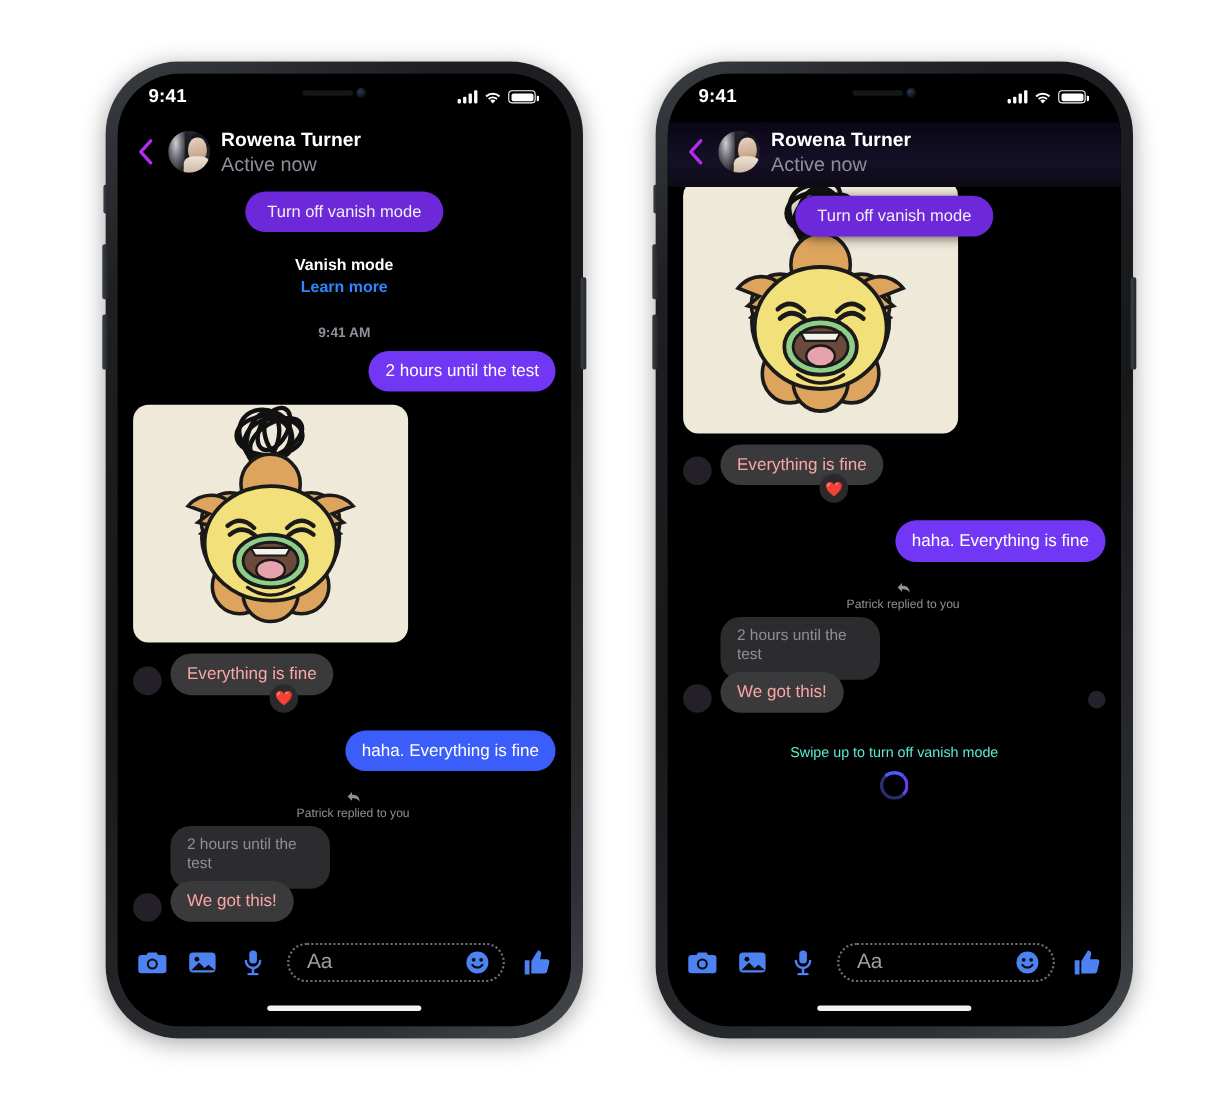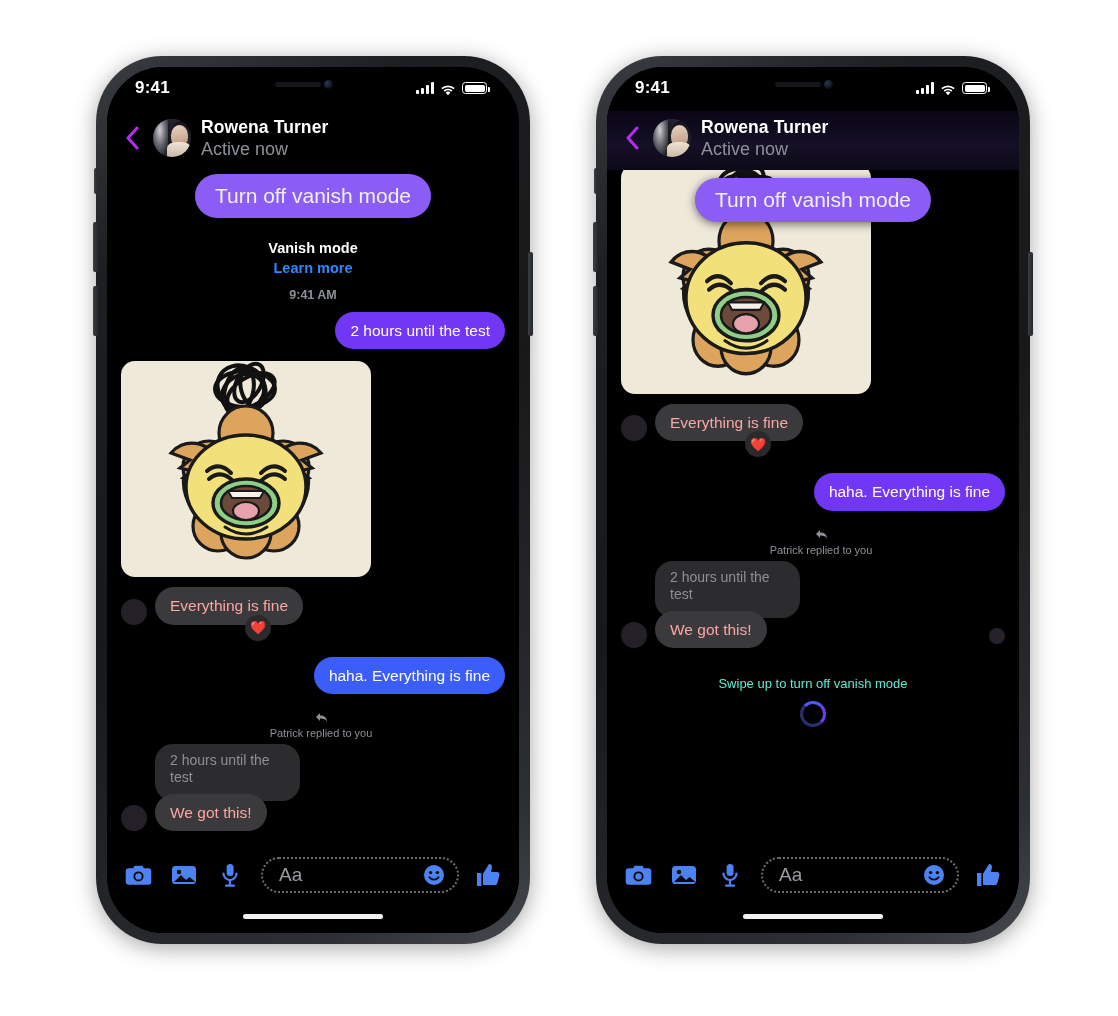--- a/index.html
+++ b/index.html
@@ -80,32 +80,32 @@
   .hdr-text{display:flex;flex-direction:column;line-height:1.15;min-width:0;}
   .hdr-name{color:#fff;font-size:17.5px;font-weight:bold;letter-spacing:.1px;}
   .hdr-status{color:#8e9099;font-size:18px;margin-top:2px;}
 
   
   .convo{flex:1 1 auto;position:relative;overflow:hidden;padding:0 14px;}
   .convo.scrollup{padding-top:0;}
 
   .pill-row{display:flex;justify-content:center;margin-top:4px;}
   .pill{
-    background:#8b5cf6;color:#f0f0f2;border-radius:22px;
-    padding:10px 20px;font-size:21px;cursor:pointer;white-space:nowrap;
+    background:#6d28d9;color:#f0f0f2;border-radius:22px;
+    padding:10px 20px;font-size:15px;cursor:pointer;white-space:nowrap;
   }
   .pill.overlay{position:absolute;left:50%;transform:translateX(-50%);top:8px;z-index:5;
     box-shadow:0 2px 10px rgba(0,0,0,.55);}
 
   .vanish-info{margin-top:22px;text-align:center;}
   .vanish-title{color:#fff;font-size:14.5px;font-weight:bold;}
   .vanish-desc{color:#b6b8be;font-size:14.5px;margin-top:6px;}
   .vanish-link{color:#2d88ff;font-size:14.5px;font-weight:bold;margin-top:4px;cursor:pointer;}
 
-  .timestamp{text-align:center;color:#8e9099;font-size:12.5px;font-weight:bold;margin-top:12px;}
+  .timestamp{text-align:center;color:#8e9099;font-size:12.5px;font-weight:bold;margin-top:26px;}
 
   .row{display:flex;align-items:flex-end;margin-top:10px;}
   .row.out{justify-content:flex-end;}
   .row.in{justify-content:flex-start;}
   .bubble{max-width:74%;border-radius:20px;padding:9px 15px;font-size:15.5px;line-height:1.25;word-wrap:break-word;}
   .bubble.purple{background:#7236f5;color:#fff;}
   .bubble.blue{background:#3b5efb;color:#fff;}
   .bubble.grey{background:#3a3a3c;color:#fca5a5;}
   .bubble.quote{background:#2c2c2e;color:#8f9097;font-size:14px;padding:8px 15px 14px;border-radius:18px;}
 

